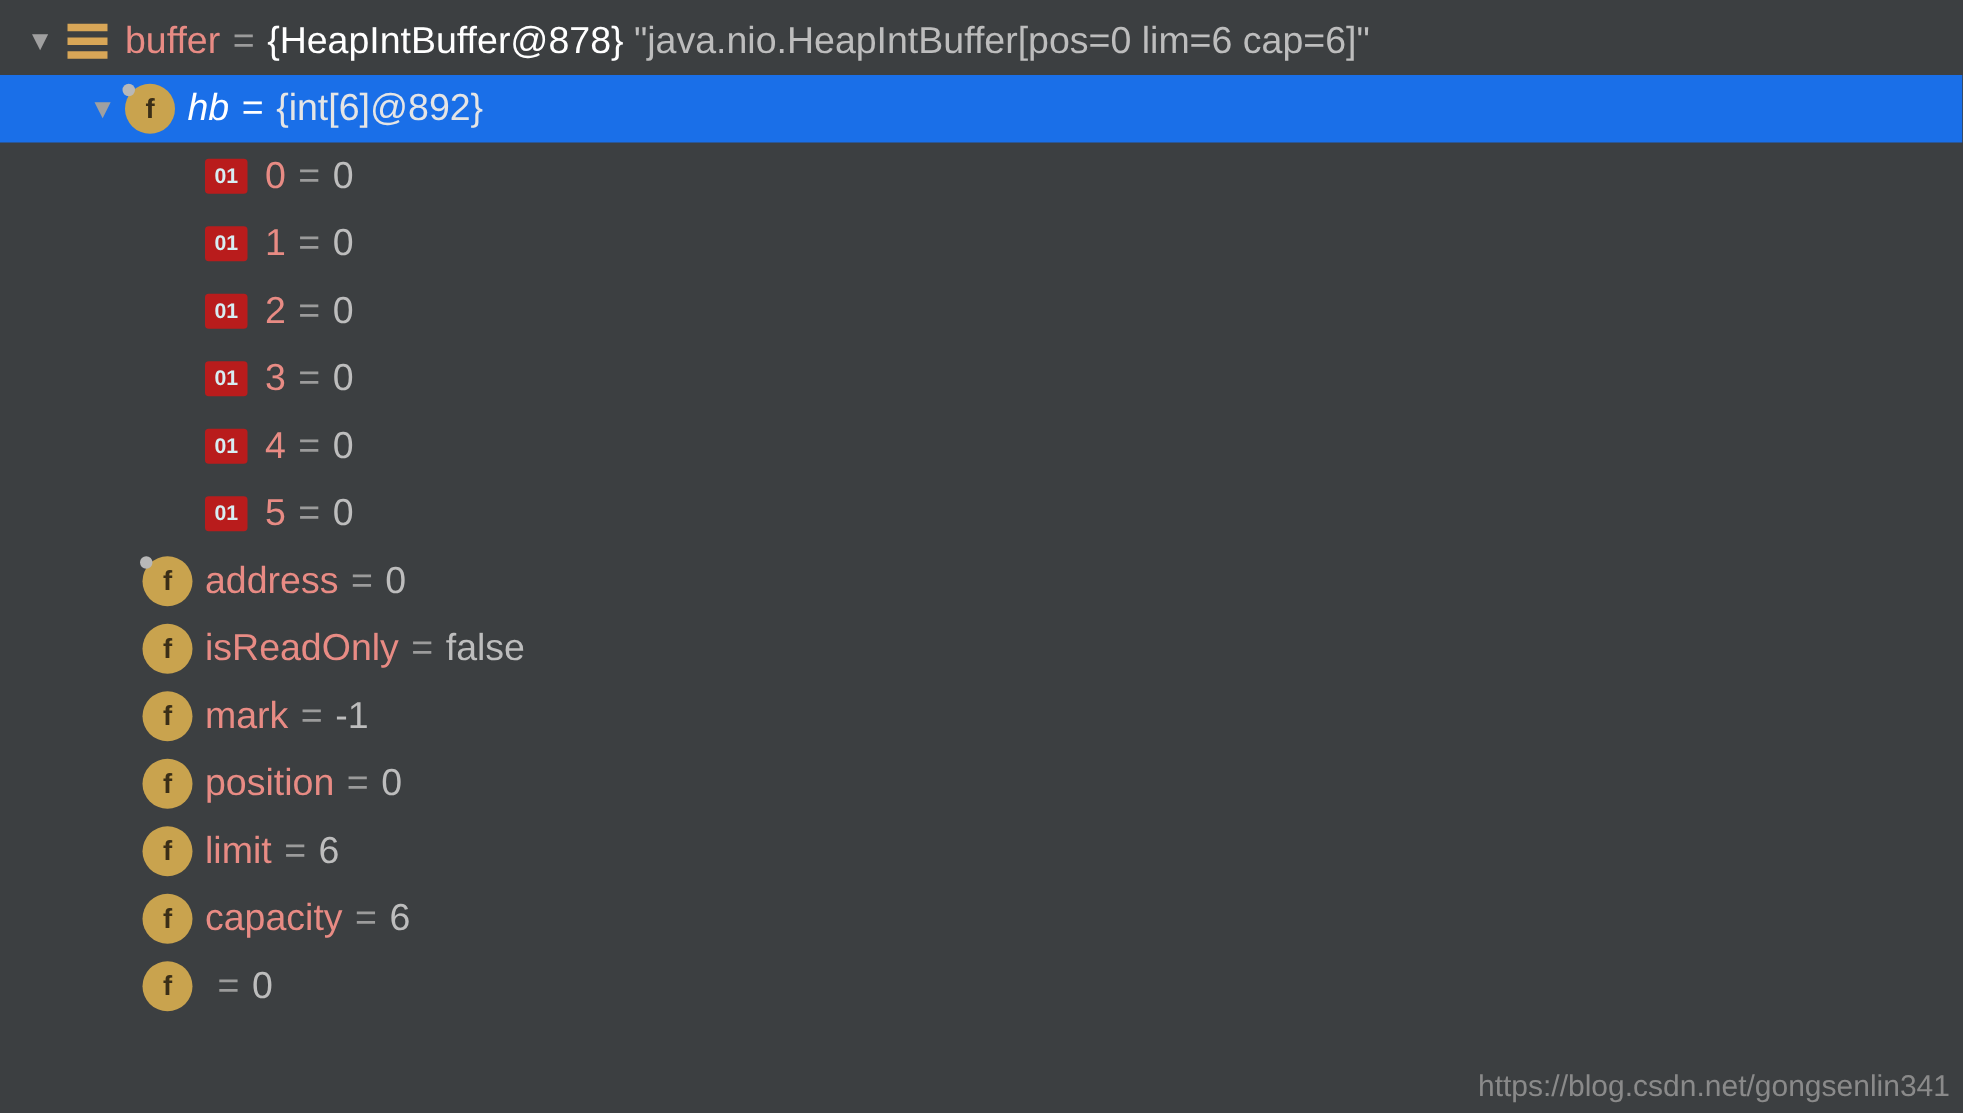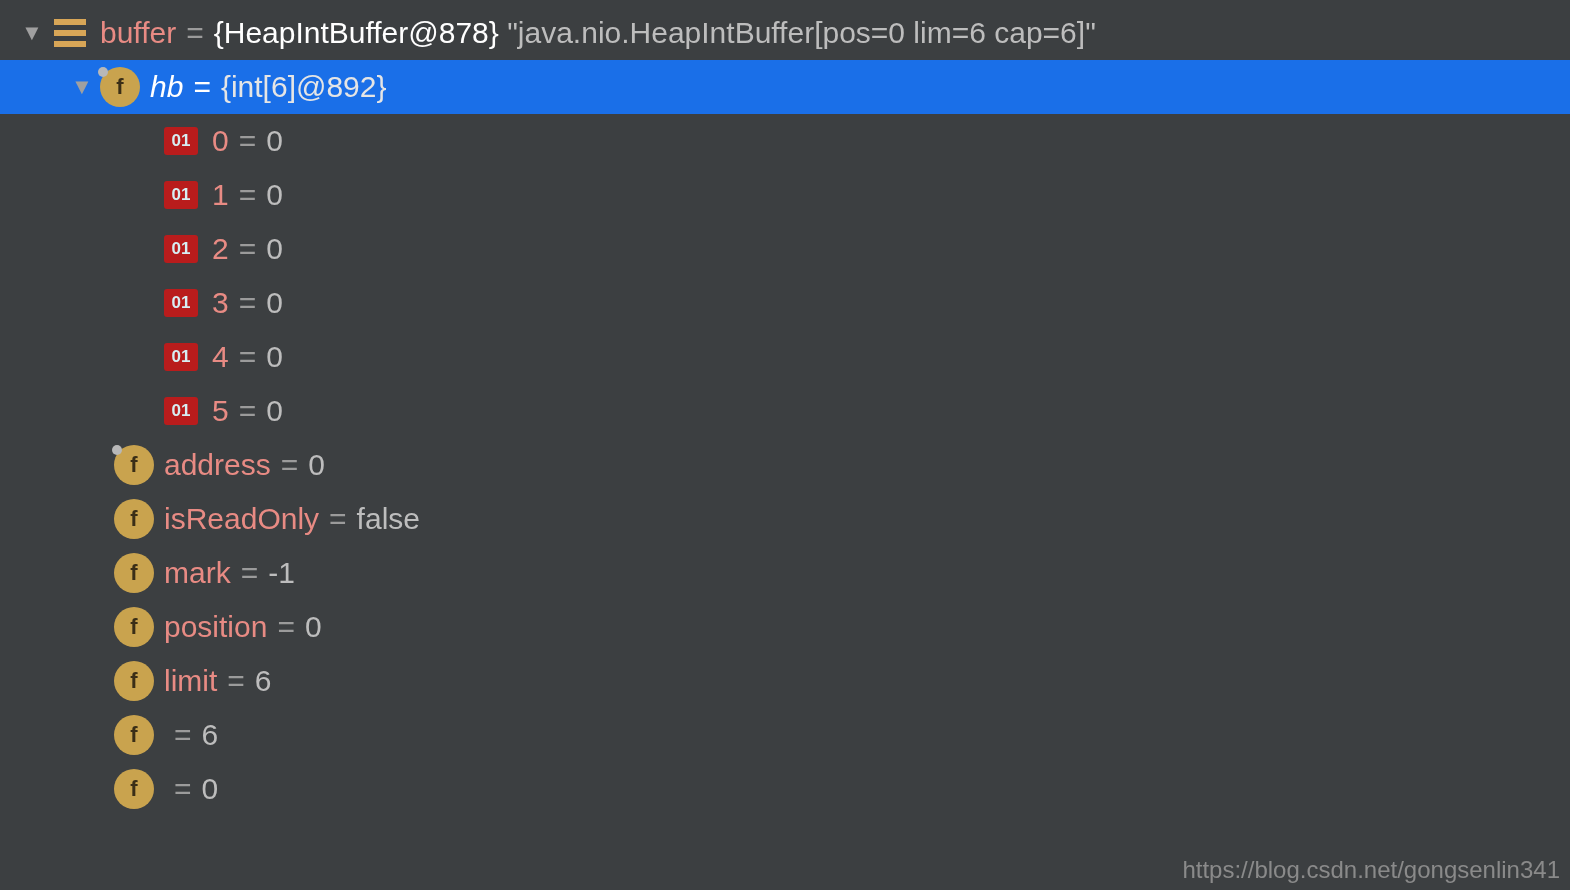--- a/index.html
+++ b/index.html
@@ -221,20 +221,21 @@
         </span>
         <span class="name">limit</span>
         <span class="eq"> = </span>
         <span class="val">6</span>
       </div>
       <div class="row">
         <span class="indent i-field"></span>
         <span class="icon field">
           <span>f</span>
         </span>
+        <span class="name">capacity</span>
         <span class="eq"> = </span>
         <span class="val">6</span>
       </div>
       <div class="row">
         <span class="indent i-field"></span>
         <span class="icon field">
           <span>f</span>
         </span>
         <span class="eq"> = </span>
         <span class="val">0</span>

